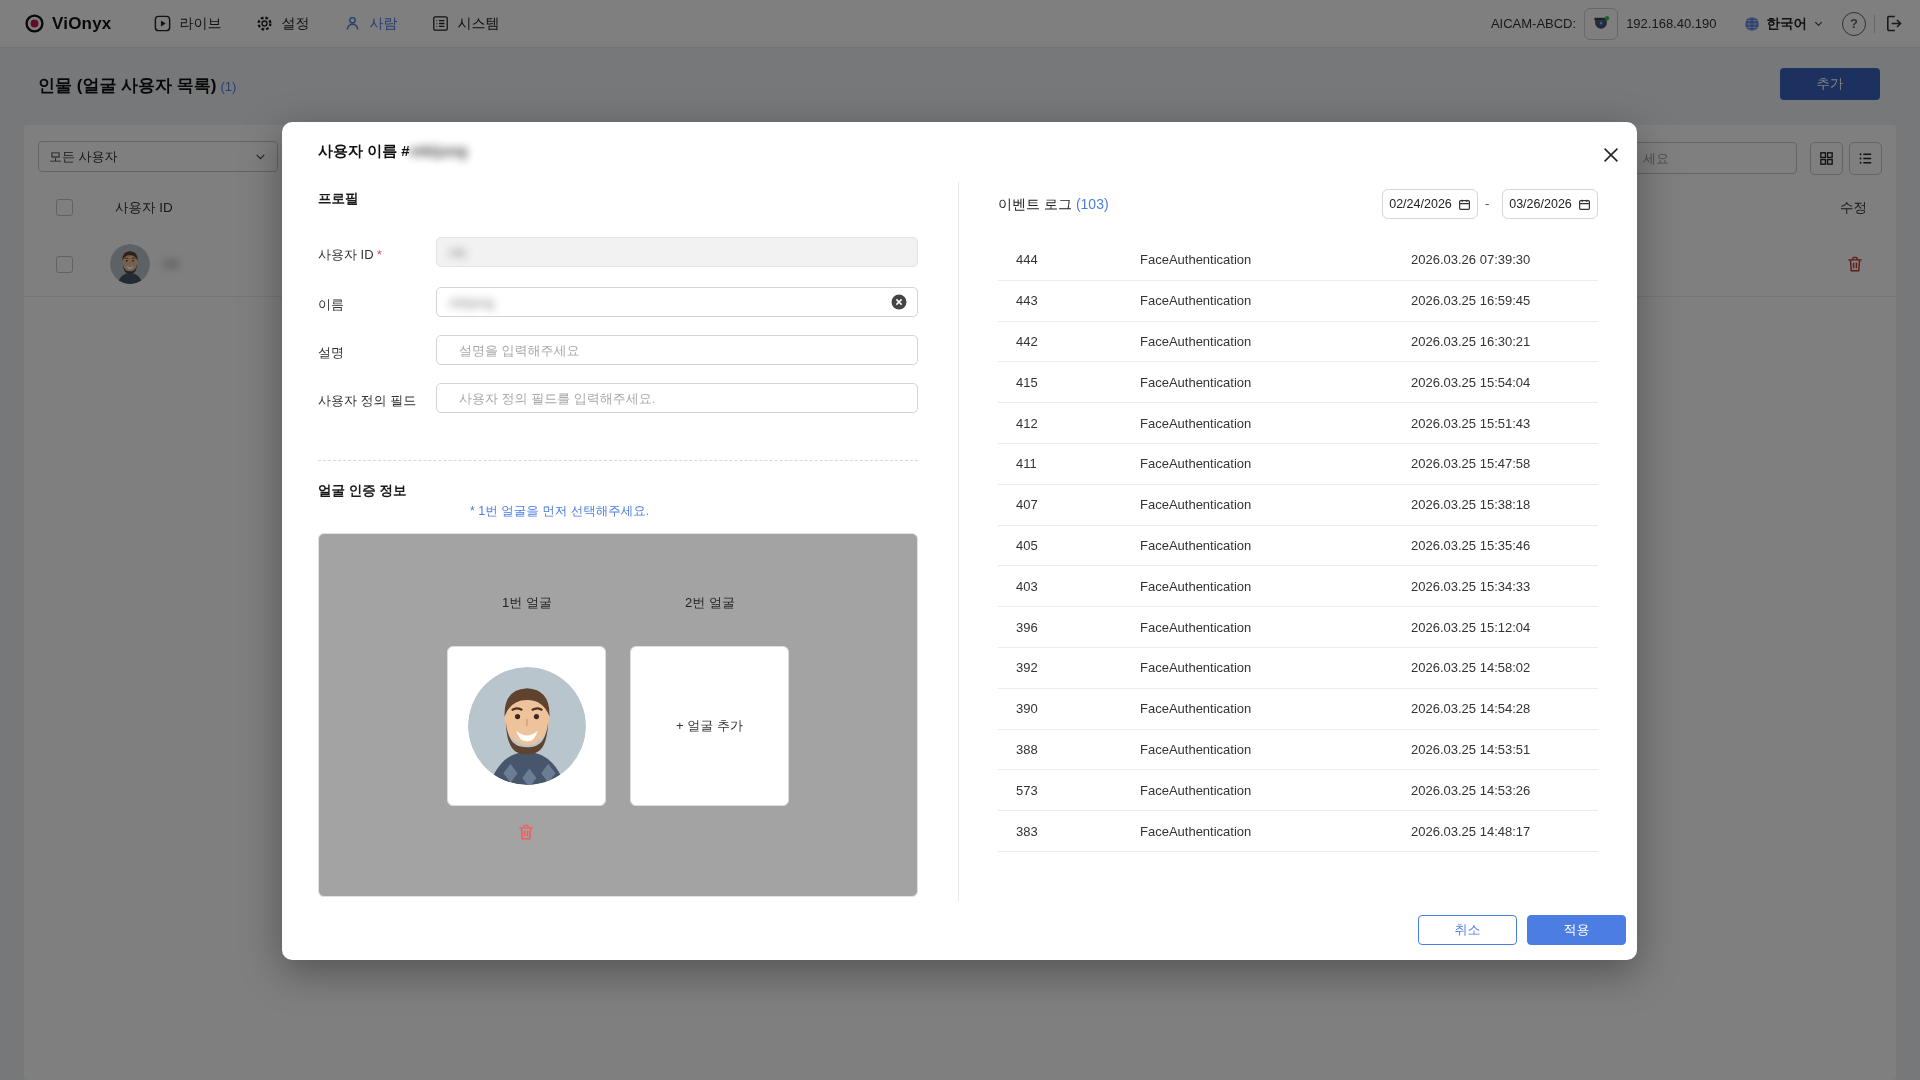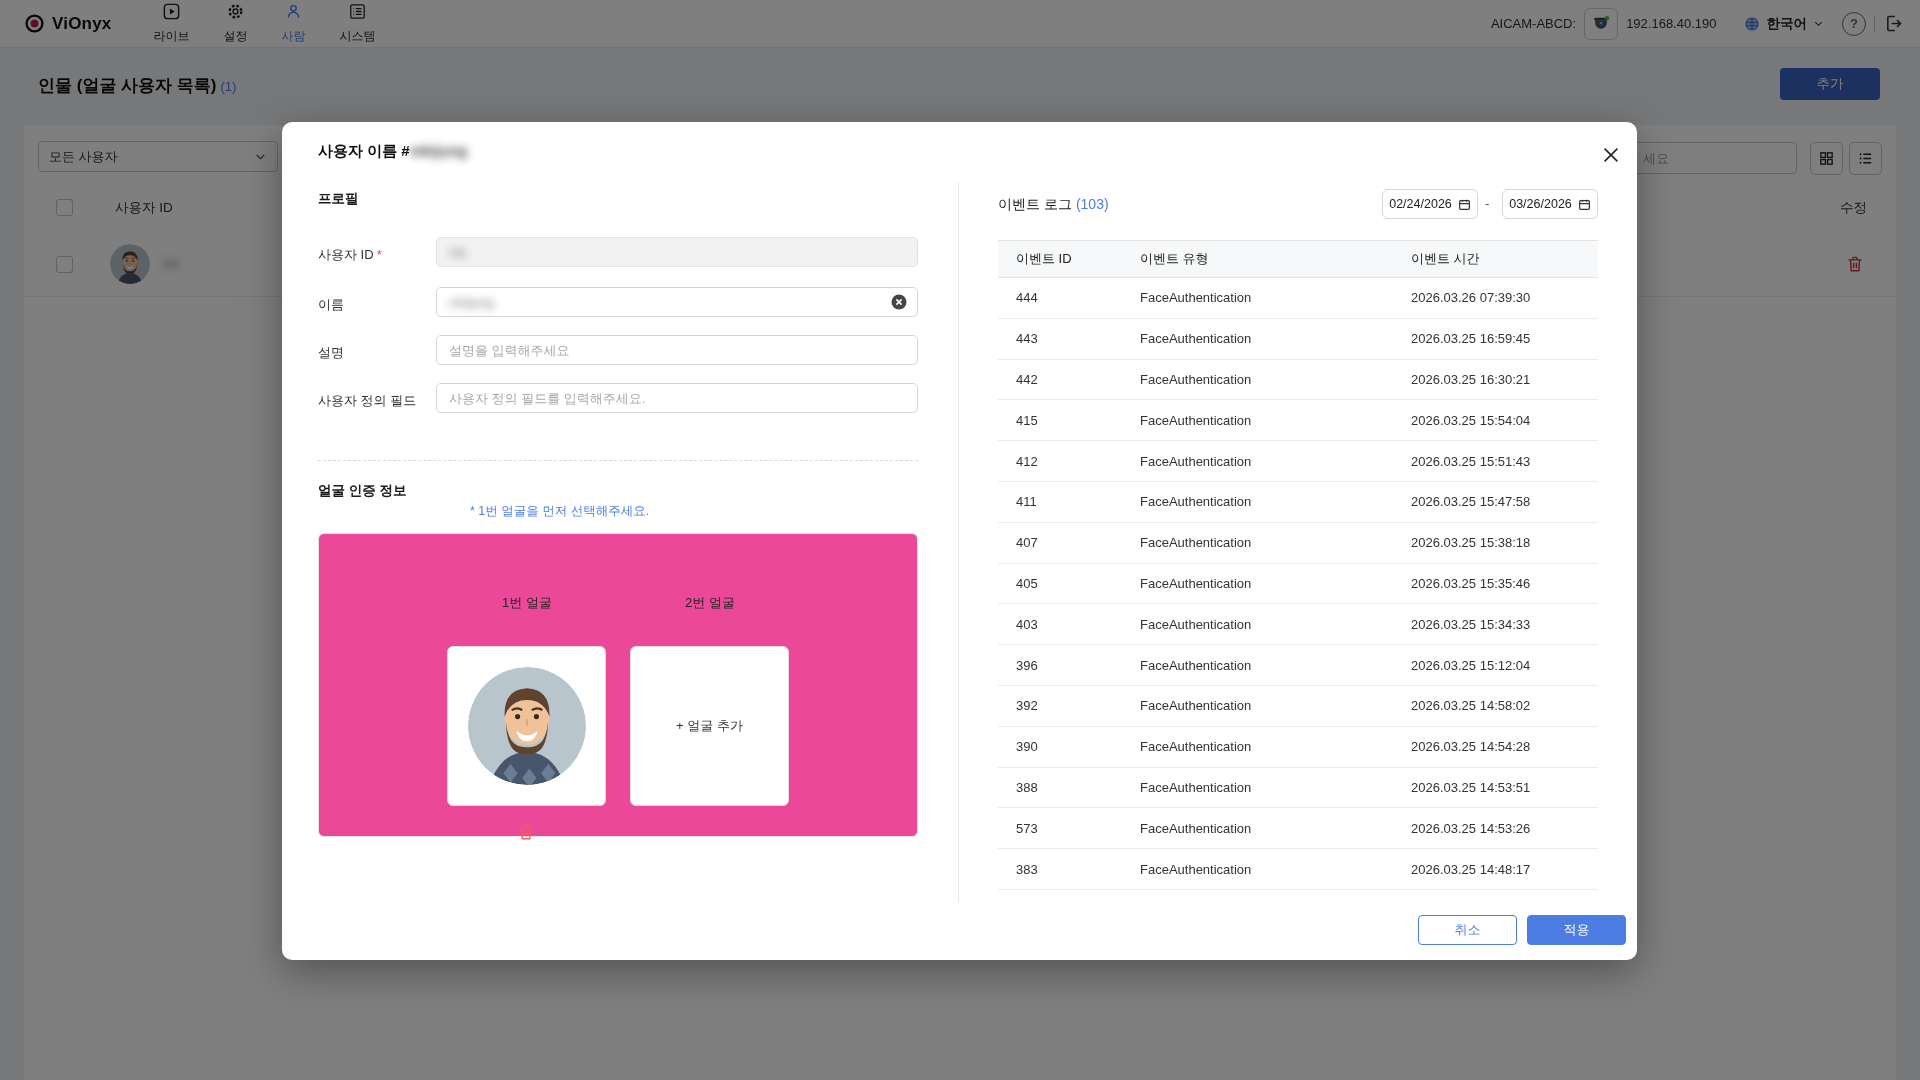--- a/index.html
+++ b/index.html
@@ -8,21 +8,21 @@
     font-family:"Liberation Sans","DejaVu Sans",sans-serif;
     background:#eef0f3;color:#222;
   }
   svg{display:block;}
   
   .topbar{position:absolute;top:0;left:0;width:1920px;height:47px;background:#ffffff;
     border-bottom:1px solid #e6e6e6;display:flex;align-items:center;}
   .brand{display:flex;align-items:center;gap:8px;margin-left:25px;cursor:pointer;}
   .brand-name{font-size:17px;font-weight:bold;color:#111;letter-spacing:.2px;}
   .nav{display:flex;align-items:center;gap:34px;margin-left:42px;}
-  .nav-item{display:flex;align-items:center;gap:7px;font-size:12px;color:#222;cursor:pointer;flex-direction:column;}
+  .nav-item{display:flex;align-items:center;gap:7px;font-size:14px;color:#222;cursor:pointer;}
   .nav-item .ic{width:19px;height:19px;color:#222;}
   .nav-item.active{color:#4c7de2;}
   .nav-item.active .ic{color:#4c7de2;}
   .topbar-right{margin-left:auto;display:flex;align-items:center;gap:8px;margin-right:16px;}
   .device-label{font-size:13px;color:#333;}
   .cam-btn{width:32px;height:30px;border:1px solid #d0d0d0;border-radius:6px;display:flex;align-items:center;justify-content:center;position:relative;background:#fff;cursor:pointer;}
   .ip{font-size:13px;color:#333;margin-right:18px;}
   .lang{display:flex;align-items:center;gap:6px;font-size:13.5px;font-weight:bold;color:#222;cursor:pointer;margin-right:10px;}
   .help-btn{width:22px;height:22px;border-radius:50%;border:1.6px solid #666;color:#666;
     font-size:13px;display:flex;align-items:center;justify-content:center;font-weight:bold;cursor:pointer;}
@@ -55,28 +55,28 @@
     box-shadow:0 12px 40px rgba(0,0,0,.35);z-index:10;}
   .modal-title{position:absolute;left:36px;top:20px;font-size:15px;font-weight:bold;color:#111;}
   .modal-close{position:absolute;left:1600px;top:22px;width:22px;height:22px;cursor:pointer;color:#222;}
   .modal .modal-close{left:1318px;}
   .mid-divider{position:absolute;left:676px;top:60px;height:720px;width:1px;background:#e8e8e8;}
   
   .sec-heading{position:absolute;left:36px;font-size:13.5px;font-weight:bold;color:#1a1a1a;}
   .f-label{position:absolute;left:36px;font-size:13px;color:#333;}
   .req{color:#e5484d;margin-left:3px;}
   .f-input{position:absolute;left:154px;width:482px;height:30px;border:1px solid #d5d5d5;border-radius:5px;
-    box-sizing:border-box;font-size:13px;color:#333;padding:0 12px;font-family:inherit;background:#fff;outline:none;}
+    box-sizing:border-box;font-size:13px;color:#333;padding:0 22px;font-family:inherit;background:#fff;outline:none;}
   .f-input::placeholder{color:#a8a8a8;}
   .f-input.disabled{background:#f2f2f2;border-color:#e3e3e3;}
   .val-redacted{position:absolute;font-size:13px;color:#555;}
   .clear-btn{position:absolute;left:608px;width:18px;height:18px;cursor:pointer;}
   .dashed-div{position:absolute;left:36px;top:338px;width:600px;border-top:1px dashed #d8d8d8;}
   .face-note{position:absolute;left:188px;top:381px;font-size:12.5px;color:#4c7de2;}
-  .face-panel{position:absolute;left:36px;top:411px;width:600px;height:304px;background:#ec4899;
+  .face-panel{position:absolute;left:36px;top:411px;width:600px;height:364px;background:#a3a3a3;
     border:1px solid #e2e2e2;border-radius:6px;box-sizing:border-box;}
   .slot-label{position:absolute;top:60px;width:160px;text-align:center;font-size:13px;color:#222;}
   .face-card{position:absolute;top:112px;width:159px;height:160px;background:#fff;border:1px solid #ddd;border-radius:6px;
     box-sizing:border-box;display:flex;align-items:center;justify-content:center;cursor:pointer;}
   .face-photo{width:118px;height:118px;border-radius:50%;overflow:hidden;}
   .add-face-label{font-size:13px;color:#333;}
   .face-trash{position:absolute;left:197px;top:288px;width:20px;height:20px;color:#f15b5b;cursor:pointer;}
   
   .ev-title{position:absolute;left:716px;top:74px;font-size:14px;color:#222;}
   .ev-count{color:#4c7de2;margin-left:4px;}
@@ -344,25 +344,20 @@
   <span class="date-dash">-</span>
   <div class="date-box" style="left:1220px;">
     <span>03/26/2026</span>
     <svg width="13" height="13" viewBox="0 0 24 24" fill="none" stroke="#333" stroke-width="2.2">
         <rect x="3" y="5" width="18" height="16" rx="2"></rect>
         <path d="M8 3v4M16 3v4M3 10.5h18"></path>
       </svg>
   </div>
 
   <div class="ev-table">
-    <div class="ev-grid ev-head">
-      <span>이벤트 ID</span>
-      <span>이벤트 유형</span>
-      <span>이벤트 시간</span>
-    </div>
     <div>
         <div class="ev-grid ev-row">
       <span>444</span>
       <span>FaceAuthentication</span>
       <span>2026.03.26 07:39:30</span>
     </div>
         <div class="ev-grid ev-row">
       <span>443</span>
       <span>FaceAuthentication</span>
       <span>2026.03.25 16:59:45</span>

